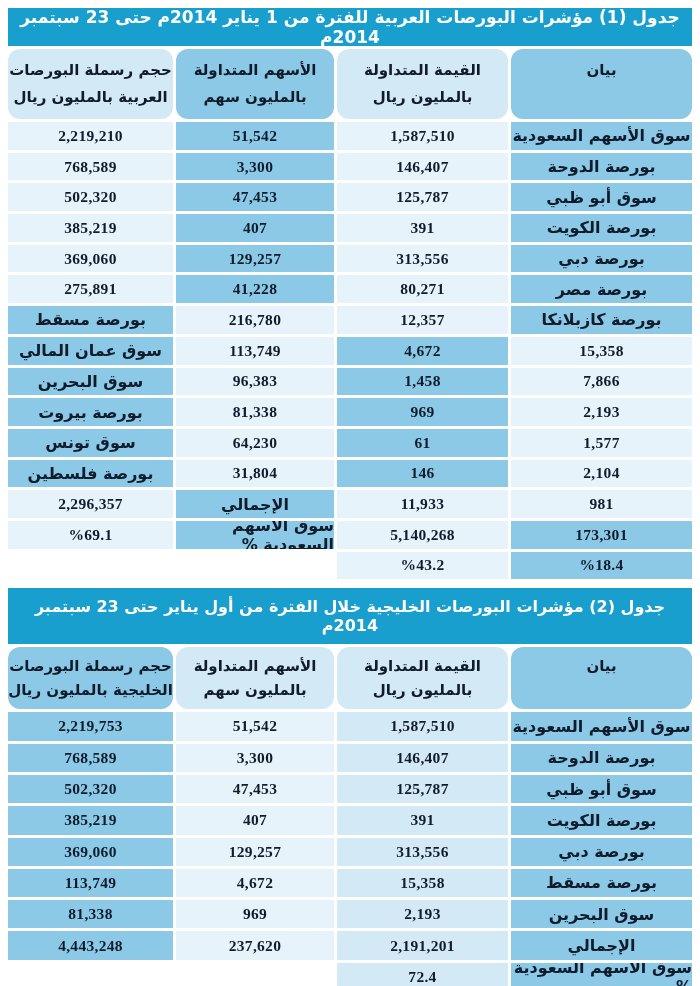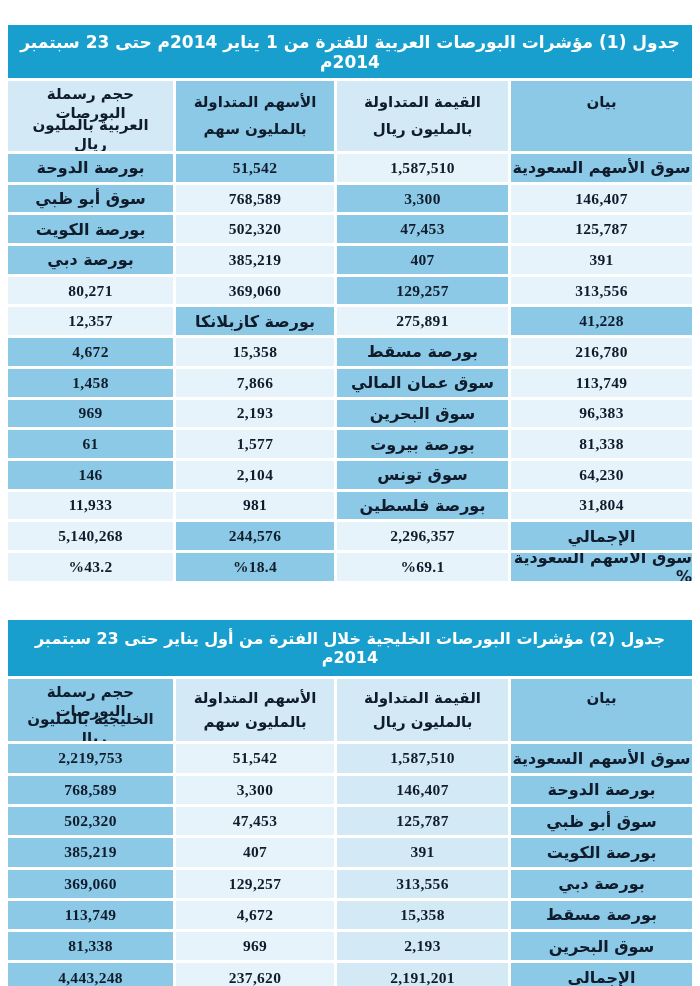--- a/index.html
+++ b/index.html
@@ -21,21 +21,21 @@
     overflow:hidden;
   }
   .table-block{width:684px;}
   .t2{margin-top:9px;}
   .title-bar{
     width:100%;
     background:var(--title-bar);
     display:flex;align-items:center;justify-content:center;
     margin-bottom:3px;
   }
-  .t1 .title-bar{height:53px;margin-top:17px;}
+  .t1 .title-bar{height:38px;}
   .t2 .title-bar{height:56px;}
   .title-bar h2{
     color:var(--title-text);
     font-size:17px;font-weight:bold;
     letter-spacing:0;
     text-align:center;
   }
   .t2 .title-bar h2{font-size:16px;}
   .grid{
     display:grid;
@@ -50,21 +50,22 @@
     font-weight:bold;
     overflow:hidden;
   }
   .shade-medium{background:var(--medium);}
   .shade-light{background:var(--light);}
   .shade-lighter{background:var(--lighter);}
   .cell.head{
     flex-direction:column;
     justify-content:space-evenly;
     font-size:15px;
-    padding:4px 8px;
+    padding:4px 0;
+    border-radius:12px;
   }
   .hline{min-height:1.25em;line-height:1.25em;text-align:center;}
   .cell.name{font-size:16px;}
   .cell.num{
     font-family:"Liberation Serif","DejaVu Serif",serif;
     font-size:15.5px;
     direction:ltr;
     letter-spacing:.3px;
   }
 </style>
@@ -88,36 +89,38 @@
         <div class="hline">الأسهم المتداولة</div>
         <div class="hline">بالمليون سهم</div>
       </div>
       <div class="cell head shade-light">
         <div class="hline">حجم رسملة البورصات</div>
         <div class="hline">العربية بالمليون ريال</div>
       </div>
       <div class="cell name shade-medium">سوق الأسهم السعودية</div>
       <div class="cell num shade-lighter">1,587,510</div>
       <div class="cell num shade-medium">51,542</div>
+      <div class="cell num shade-lighter">2,219,210</div>
       <div class="cell name shade-medium">بورصة الدوحة</div>
       <div class="cell num shade-lighter">146,407</div>
       <div class="cell num shade-medium">3,300</div>
       <div class="cell num shade-lighter">768,589</div>
       <div class="cell name shade-medium">سوق أبو ظبي</div>
       <div class="cell num shade-lighter">125,787</div>
       <div class="cell num shade-medium">47,453</div>
       <div class="cell num shade-lighter">502,320</div>
       <div class="cell name shade-medium">بورصة الكويت</div>
       <div class="cell num shade-lighter">391</div>
       <div class="cell num shade-medium">407</div>
       <div class="cell num shade-lighter">385,219</div>
       <div class="cell name shade-medium">بورصة دبي</div>
       <div class="cell num shade-lighter">313,556</div>
       <div class="cell num shade-medium">129,257</div>
       <div class="cell num shade-lighter">369,060</div>
+      <div class="cell name shade-medium">بورصة مصر</div>
       <div class="cell num shade-lighter">80,271</div>
       <div class="cell num shade-medium">41,228</div>
       <div class="cell num shade-lighter">275,891</div>
       <div class="cell name shade-medium">بورصة كازبلانكا</div>
       <div class="cell num shade-lighter">12,357</div>
       <div class="cell num shade-lighter">216,780</div>
       <div class="cell name shade-medium">بورصة مسقط</div>
       <div class="cell num shade-lighter">15,358</div>
       <div class="cell num shade-medium">4,672</div>
       <div class="cell num shade-lighter">113,749</div>
@@ -135,21 +138,21 @@
       <div class="cell num shade-lighter">64,230</div>
       <div class="cell name shade-medium">سوق تونس</div>
       <div class="cell num shade-lighter">2,104</div>
       <div class="cell num shade-medium">146</div>
       <div class="cell num shade-lighter">31,804</div>
       <div class="cell name shade-medium">بورصة فلسطين</div>
       <div class="cell num shade-lighter">981</div>
       <div class="cell num shade-lighter">11,933</div>
       <div class="cell name shade-medium">الإجمالي</div>
       <div class="cell num shade-lighter">2,296,357</div>
-      <div class="cell num shade-medium">244,576</div>
+      <div class="cell num shade-medium">173,301</div>
       <div class="cell num shade-lighter">5,140,268</div>
       <div class="cell name shade-medium">سوق الأسهم السعودية %</div>
       <div class="cell num shade-lighter">%69.1</div>
       <div class="cell num shade-medium">%18.4</div>
       <div class="cell num shade-lighter">%43.2</div>
     </div>
 </section>
 
 <section class="table-block t2">
   <header class="title-bar">

